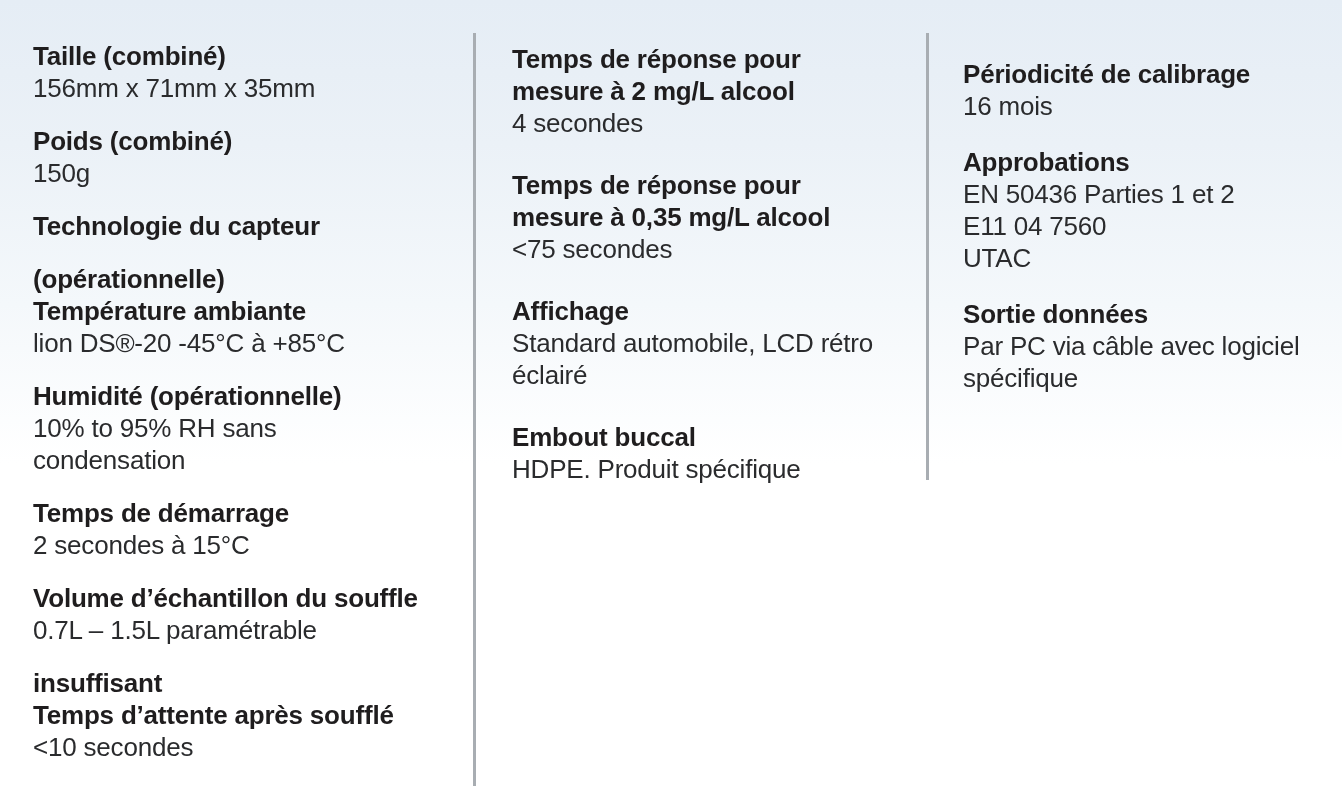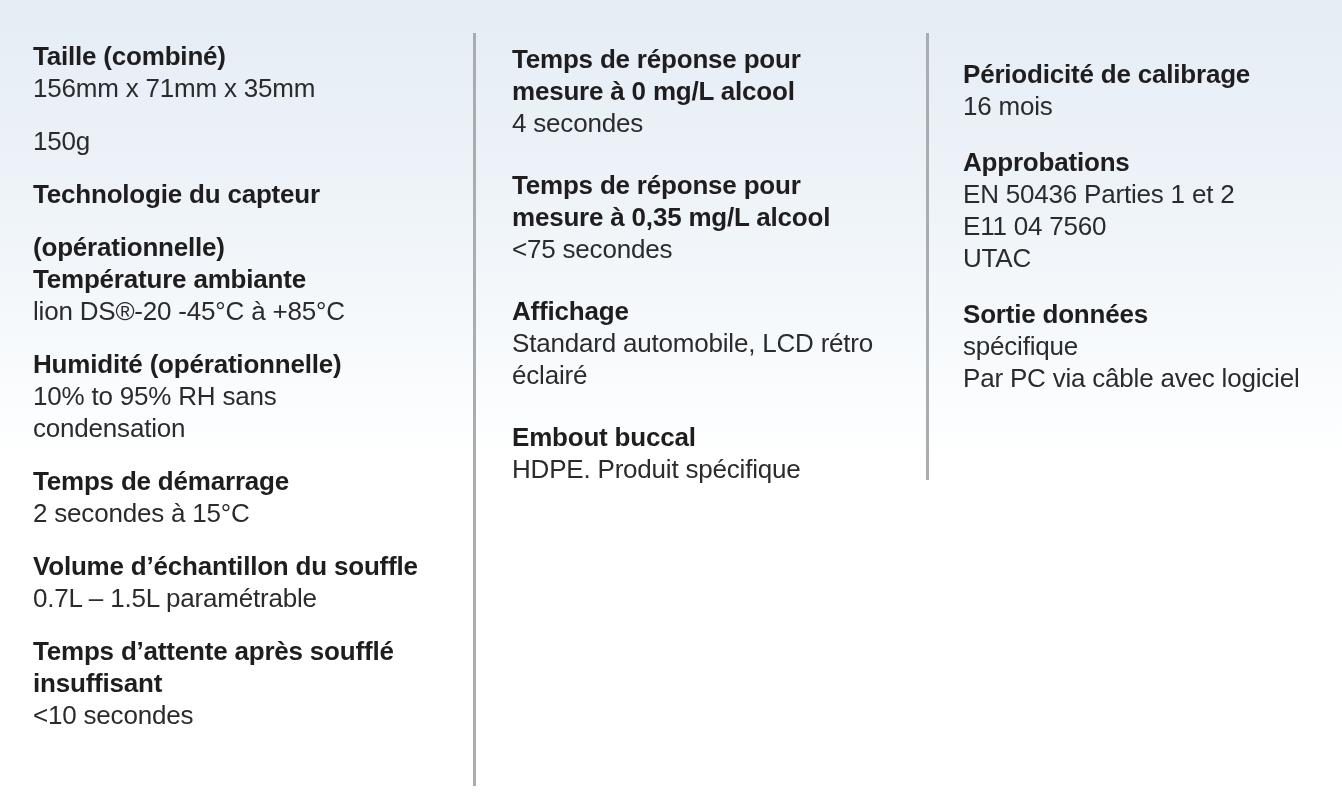--- a/index.html
+++ b/index.html
@@ -56,20 +56,21 @@
 <body>
 
 <div class="spec-sheet">
 
   <div class="col col-1">
     <div class="block">
       <div class="t">Taille (combiné)</div>
       <div class="v">156mm x 71mm x 35mm</div>
     </div>
     <div class="block">
+      <div class="t">Poids (combiné)</div>
       <div class="v">150g</div>
     </div>
     <div class="block">
       <div class="t">Technologie du capteur</div>
     </div>
     <div class="block">
       <div class="t">(opérationnelle)</div>
       <div class="t">Température ambiante</div>
       <div class="v">lion DS®-20 -45°C à +85°C</div>
     </div>
@@ -80,32 +81,32 @@
     </div>
     <div class="block">
       <div class="t">Temps de démarrage</div>
       <div class="v">2 secondes à 15°C</div>
     </div>
     <div class="block">
       <div class="t">Volume d’échantillon du souffle</div>
       <div class="v">0.7L – 1.5L paramétrable</div>
     </div>
     <div class="block">
+      <div class="t">insuffisant</div>
       <div class="t">Temps d’attente après soufflé</div>
-      <div class="t">insuffisant</div>
       <div class="v">&lt;10 secondes</div>
     </div>
   </div>
 
   <div class="divider divider-1"></div>
 
   <div class="col col-2">
     <div class="block">
       <div class="t">Temps de réponse pour</div>
-      <div class="t">mesure à 0 mg/L alcool</div>
+      <div class="t">mesure à 2 mg/L alcool</div>
       <div class="v">4 secondes</div>
     </div>
     <div class="block">
       <div class="t">Temps de réponse pour</div>
       <div class="t">mesure à 0,35 mg/L alcool</div>
       <div class="v">&lt;75 secondes</div>
     </div>
     <div class="block">
       <div class="t">Affichage</div>
       <div class="v">Standard automobile, LCD rétro</div>
@@ -125,18 +126,18 @@
       <div class="v">16 mois</div>
     </div>
     <div class="block">
       <div class="t">Approbations</div>
       <div class="v">EN 50436 Parties 1 et 2</div>
       <div class="v">E11 04 7560</div>
       <div class="v">UTAC</div>
     </div>
     <div class="block">
       <div class="t">Sortie données</div>
+      <div class="v">Par PC via câble avec logiciel</div>
       <div class="v">spécifique</div>
-      <div class="v">Par PC via câble avec logiciel</div>
     </div>
   </div>
 
 </div>
 
 </body></html>

